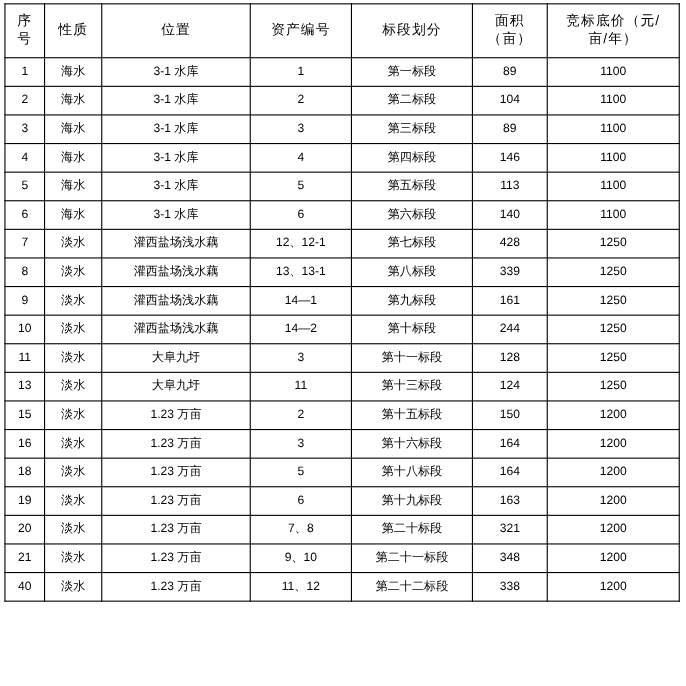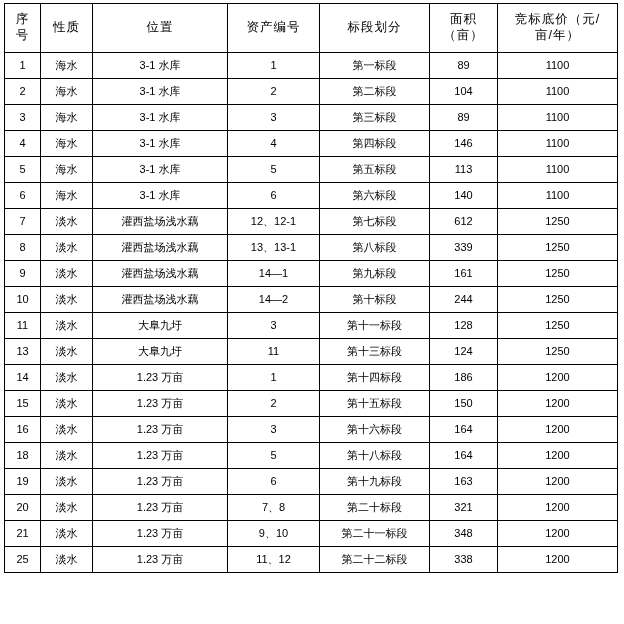--- a/index.html
+++ b/index.html
@@ -148,21 +148,21 @@
         <td class="wide-text">第六标段</td>
         <td class="area">140</td>
         <td class="price">1100</td>
       </tr>
       <tr>
         <td class="num">7</td>
         <td>淡水</td>
         <td class="wide-text">灌西盐场浅水藕</td>
         <td class="num">12、12-1</td>
         <td class="wide-text">第七标段</td>
-        <td class="area">612</td>
+        <td class="area">428</td>
         <td class="price">1250</td>
       </tr>
       <tr>
         <td class="num">8</td>
         <td>淡水</td>
         <td class="wide-text">灌西盐场浅水藕</td>
         <td class="num">13、13-1</td>
         <td class="wide-text">第八标段</td>
         <td class="area">339</td>
         <td class="price">1250</td>
@@ -197,29 +197,20 @@
       <tr>
         <td class="num">13</td>
         <td>淡水</td>
         <td class="wide-text">大阜九圩</td>
         <td class="num">11</td>
         <td class="wide-text">第十三标段</td>
         <td class="area">124</td>
         <td class="price">1250</td>
       </tr>
       <tr>
-        <td class="num">14</td>
-        <td>淡水</td>
-        <td class="wide-text">1.23 万亩</td>
-        <td class="num">1</td>
-        <td class="wide-text">第十四标段</td>
-        <td class="area">186</td>
-        <td class="price">1200</td>
-      </tr>
-      <tr>
         <td class="num">15</td>
         <td>淡水</td>
         <td class="wide-text">1.23 万亩</td>
         <td class="num">2</td>
         <td class="wide-text">第十五标段</td>
         <td class="area">150</td>
         <td class="price">1200</td>
       </tr>
       <tr>
         <td class="num">16</td>
@@ -260,21 +251,21 @@
       <tr>
         <td class="num">21</td>
         <td>淡水</td>
         <td class="wide-text">1.23 万亩</td>
         <td class="num">9、10</td>
         <td class="wide-text">第二十一标段</td>
         <td class="area">348</td>
         <td class="price">1200</td>
       </tr>
       <tr>
-        <td class="num">25</td>
+        <td class="num">40</td>
         <td>淡水</td>
         <td class="wide-text">1.23 万亩</td>
         <td class="num">11、12</td>
         <td class="wide-text">第二十二标段</td>
         <td class="area">338</td>
         <td class="price">1200</td>
       </tr>
 
     </tbody>
   </table>

